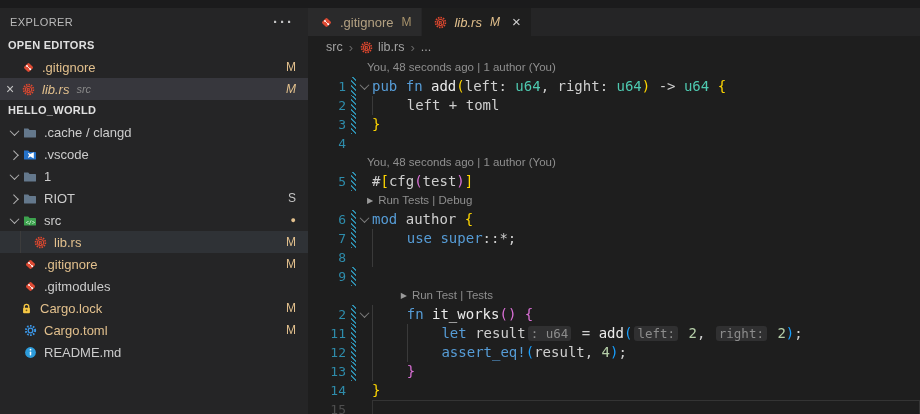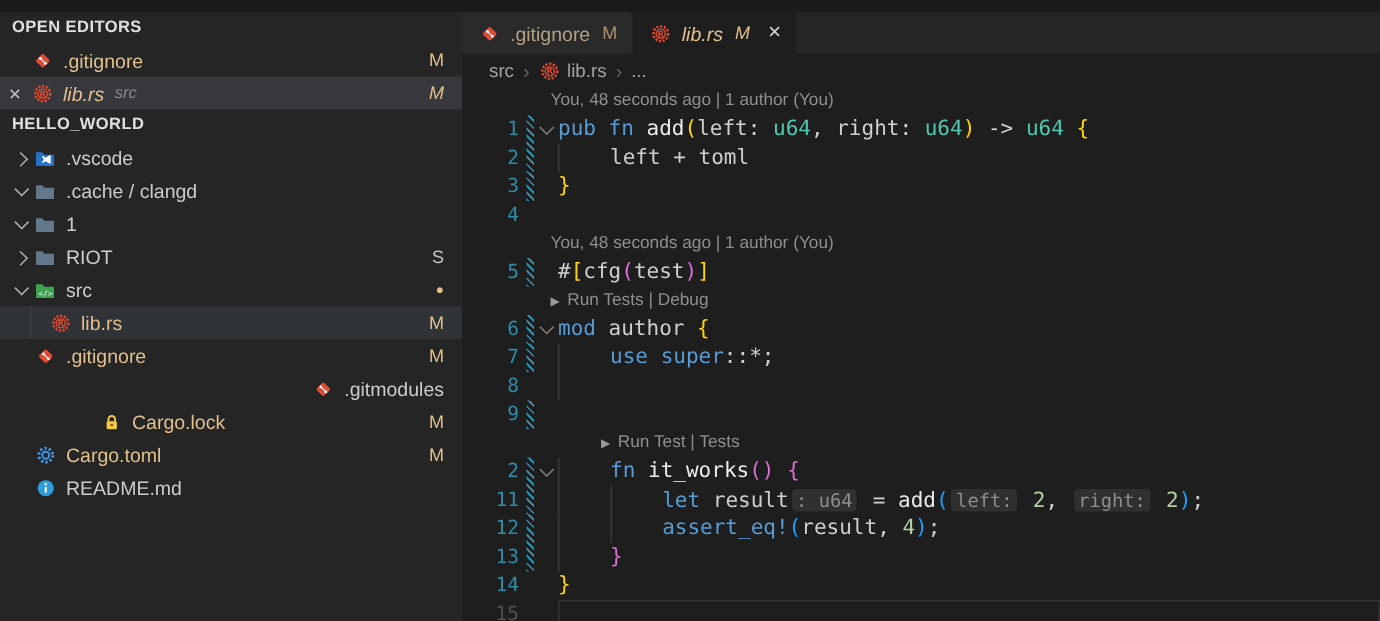--- a/index.html
+++ b/index.html
@@ -68,20 +68,24 @@
   .lens{display:flex;align-items:center;height:19px;color:#8f8f8f;font-size:11.5px;font-family:"Liberation Sans","DejaVu Sans",sans-serif}
   .lens .play{font-size:8px;margin-right:5px;color:#9a9a9a}
   .curbox{flex:1;border:1px solid #343434;box-sizing:border-box}
 </style>
 </head>
 <body style="--modified: #E2C08D; --kw: #569CD6; --ty: #4EC9B0; --b1: #FFD700; --b2: #DA70D6; --b3: #179FFF; --num: #B5CEA8; --text: #CFCFCF; --lineno: #2E8CAB;">
 
 <div class="topstrip"></div>
 
 <div class="sidebar">
+  <div class="sb-head">
+    <span>EXPLORER</span>
+    <span class="sb-dots">···</span>
+  </div>
   <div class="sec-h">OPEN EDITORS</div>
   <div id="open-editors">
       <div class="row mod">
         <span class="slot"></span>
         <span class="icon">
           <svg width="13" height="13" viewBox="0 0 14 14">
             <rect x="3.2" y="3.2" width="7.6" height="7.6" rx="1.4" transform="rotate(45 7 7)" fill="#DE4A33"></rect>
             <path d="M5.3 5.3 L8.9 8.9" stroke="#fff" stroke-width="0.9"></path>
             <circle cx="5.3" cy="5.3" r="1" fill="#fff"></circle>
             <circle cx="8.9" cy="8.9" r="1" fill="#fff"></circle>
@@ -101,40 +105,40 @@
         </span>
         <span class="lbl">lib.rs</span>
         <span class="detail">src</span>
         <span class="badge">M</span>
       </div>
     </div>
   <div class="sec-h">HELLO_WORLD</div>
   <div id="tree">
       <div class="row" style="padding-left: 6px;">
         <span class="chevslot">
+          <span class="chev down"></span>
+        </span>
+        <span class="icon">
+          <svg width="14" height="13" viewBox="0 0 14 13">
+            <path d="M1 2.5 h4.2 l1.4 1.6 H12.4 a.6.6 0 0 1 .6.6 v6.3 a.6.6 0 0 1 -.6.6 H1.6 A.6.6 0 0 1 1 11 z" fill="#64788c"></path>
+          </svg>
+        </span>
+        <span class="lbl">.cache / clangd</span>
+      </div>
+      <div class="row" style="padding-left: 6px;">
+        <span class="chevslot">
           <span class="chev right"></span>
         </span>
         <span class="icon">
           <svg width="14" height="13" viewBox="0 0 14 13">
             <path d="M1 2.5 h4.2 l1.4 1.6 H12.4 a.6.6 0 0 1 .6.6 v6.3 a.6.6 0 0 1 -.6.6 H1.6 A.6.6 0 0 1 1 11 z" fill="#2572c9"></path>
             <path d="M7.2 6.1 l3.6-1.9 v6.2 l-3.6-1.9 -1.5 1.2 -.8-.5 1.3-1.9 -1.3-1.9 .8-.5 z" fill="#fff"></path>
           </svg>
         </span>
         <span class="lbl">.vscode</span>
-      </div>
-      <div class="row" style="padding-left: 6px;">
-        <span class="chevslot">
-          <span class="chev down"></span>
-        </span>
-        <span class="icon">
-          <svg width="14" height="13" viewBox="0 0 14 13">
-            <path d="M1 2.5 h4.2 l1.4 1.6 H12.4 a.6.6 0 0 1 .6.6 v6.3 a.6.6 0 0 1 -.6.6 H1.6 A.6.6 0 0 1 1 11 z" fill="#64788c"></path>
-          </svg>
-        </span>
-        <span class="lbl">.cache / clangd</span>
       </div>
       <div class="row" style="padding-left: 6px;">
         <span class="chevslot">
           <span class="chev down"></span>
         </span>
         <span class="icon">
           <svg width="14" height="13" viewBox="0 0 14 13">
             <path d="M1 2.5 h4.2 l1.4 1.6 H12.4 a.6.6 0 0 1 .6.6 v6.3 a.6.6 0 0 1 -.6.6 H1.6 A.6.6 0 0 1 1 11 z" fill="#64788c"></path>
           </svg>
         </span>
@@ -184,33 +188,33 @@
           <svg width="13" height="13" viewBox="0 0 14 14">
             <rect x="3.2" y="3.2" width="7.6" height="7.6" rx="1.4" transform="rotate(45 7 7)" fill="#DE4A33"></rect>
             <path d="M5.3 5.3 L8.9 8.9" stroke="#fff" stroke-width="0.9"></path>
             <circle cx="5.3" cy="5.3" r="1" fill="#fff"></circle>
             <circle cx="8.9" cy="8.9" r="1" fill="#fff"></circle>
           </svg>
         </span>
         <span class="lbl">.gitignore</span>
         <span class="badge">M</span>
       </div>
-      <div class="row" style="padding-left: 6px; justify-content: flex-end;">
+      <div class="row" style="padding-left: 6px;">
         <span class="chevslot"></span>
         <span class="icon">
           <svg width="13" height="13" viewBox="0 0 14 14">
             <rect x="3.2" y="3.2" width="7.6" height="7.6" rx="1.4" transform="rotate(45 7 7)" fill="#DE4A33"></rect>
             <path d="M5.3 5.3 L8.9 8.9" stroke="#fff" stroke-width="0.9"></path>
             <circle cx="5.3" cy="5.3" r="1" fill="#fff"></circle>
             <circle cx="8.9" cy="8.9" r="1" fill="#fff"></circle>
           </svg>
         </span>
         <span class="lbl">.gitmodules</span>
       </div>
-      <div class="row mod" style="padding-left: 2px; margin-left: 48px;">
+      <div class="row mod" style="padding-left: 2px;">
         <span class="chevslot"></span>
         <span class="icon">
           <svg width="13" height="13" viewBox="0 0 14 14">
             <path d="M4.6 6.6 V4.9 a2.4 2.4 0 0 1 4.8 0 V6.6" fill="none" stroke="#F6C744" stroke-width="1.4"></path>
             <rect x="3.3" y="6.3" width="7.4" height="5.7" rx="1" fill="#F6C744"></rect>
             <circle cx="7" cy="9" r="0.95" fill="#6b5310"></circle>
           </svg>
         </span>
         <span class="lbl">Cargo.lock</span>
         <span class="badge">M</span>

